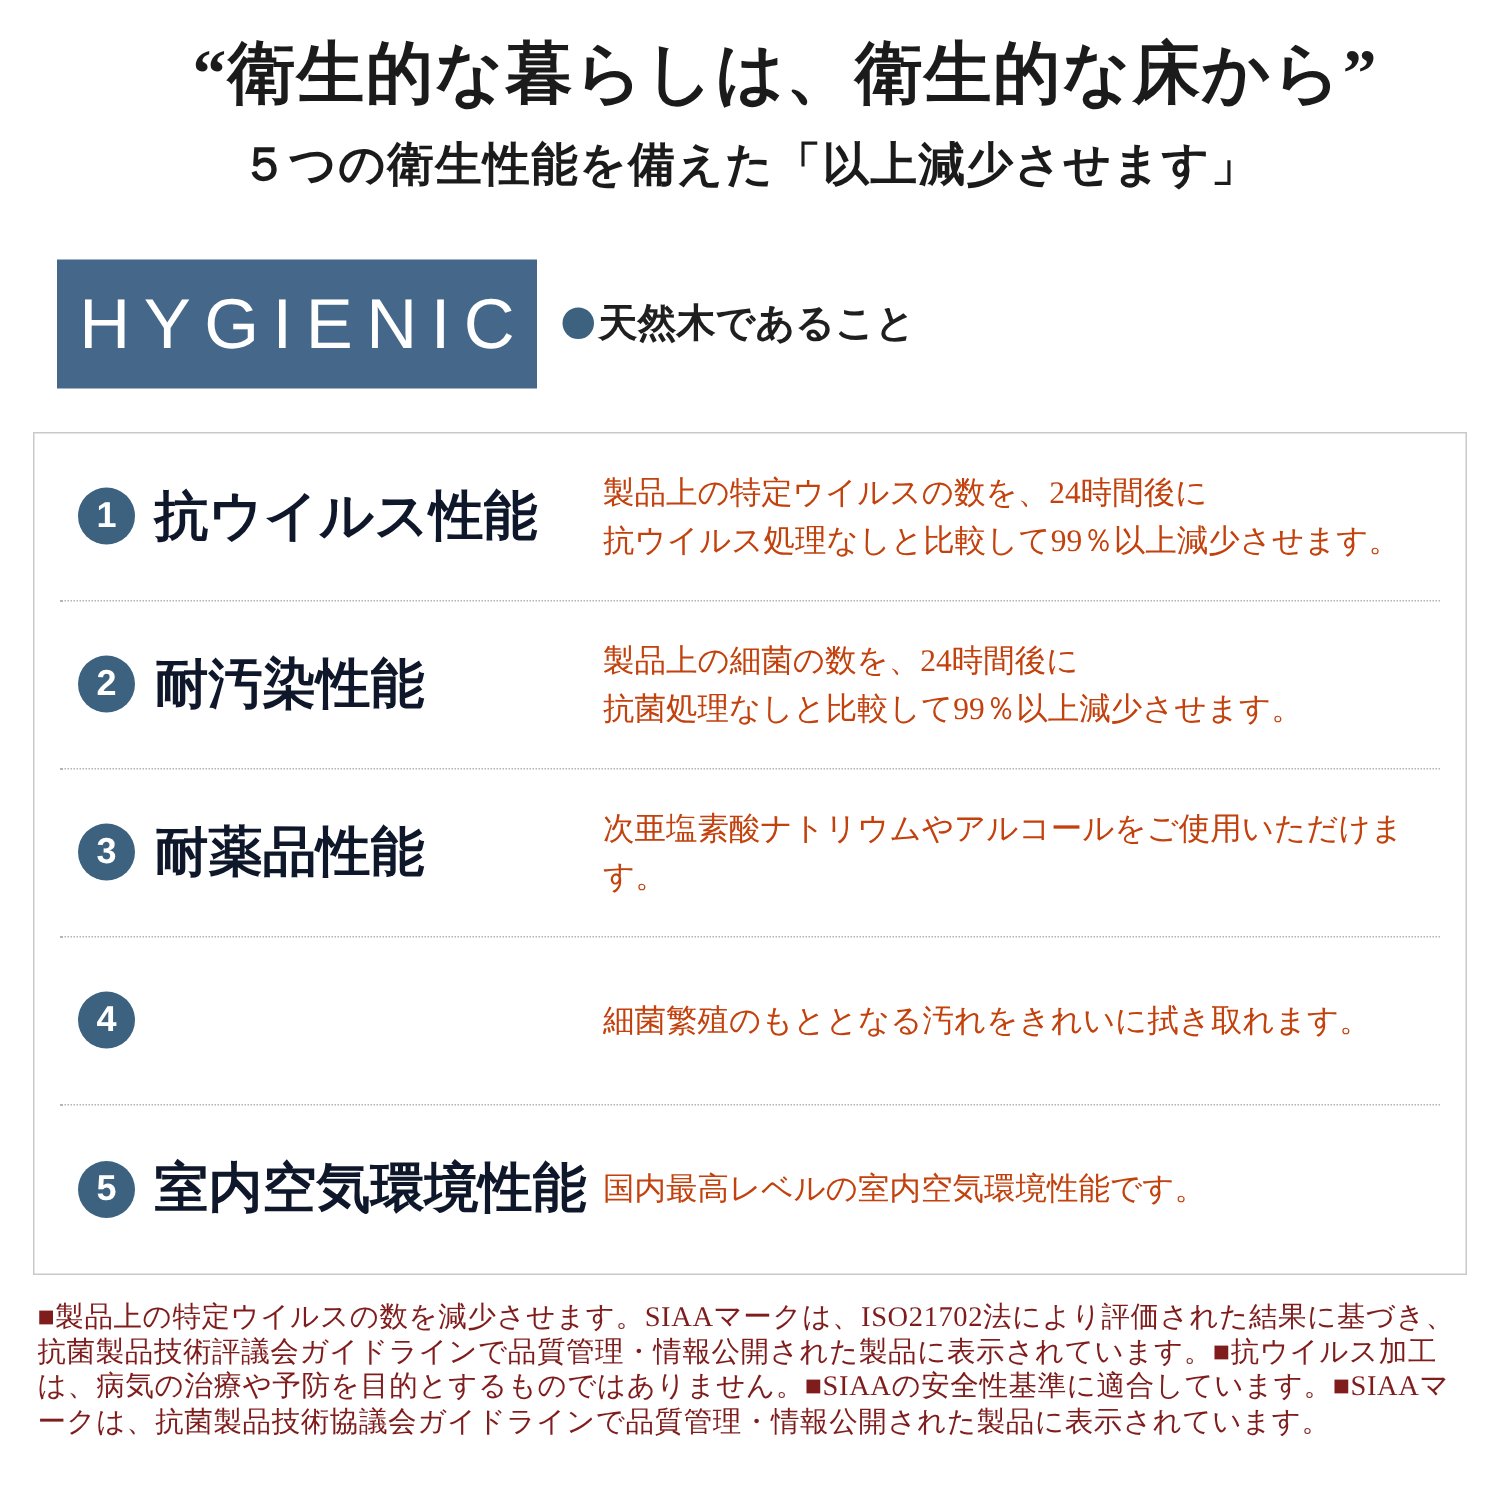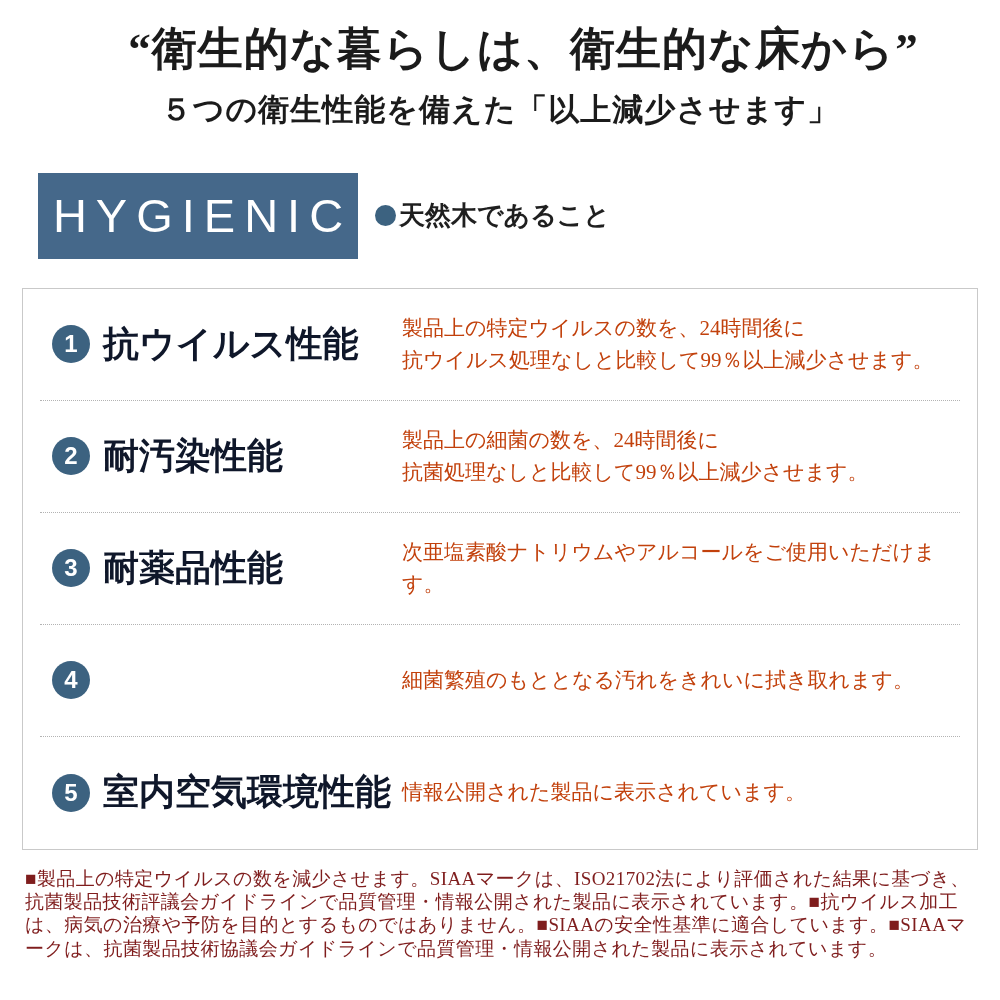--- a/index.html
+++ b/index.html
@@ -179,20 +179,20 @@
         <div class="num-circle">4</div>
       </div>
       <div class="feature-desc">細菌繁殖のもととなる汚れをきれいに拭き取れます。</div>
     </div>
 
     <div class="feature-row">
       <div class="feature-left">
         <div class="num-circle">5</div>
         <div class="feature-title">室内空気環境性能</div>
       </div>
-      <div class="feature-desc">情報公開された製品に表示されています。</div>
+      <div class="feature-desc">国内最高レベルの室内空気環境性能です。</div>
     </div>
 
   </div>
 
   <p class="footnote">■製品上の特定ウイルスの数を減少させます。SIAAマークは、ISO21702法により評価された結果に基づき、抗菌製品技術評議会ガイドラインで品質管理・情報公開された製品に表示されています。■抗ウイルス加工は、病気の治療や予防を目的とするものではありません。■SIAAの安全性基準に適合しています。■SIAAマークは、抗菌製品技術協議会ガイドラインで品質管理・情報公開された製品に表示されています。</p>
 
 </div>
 
 </body></html>

